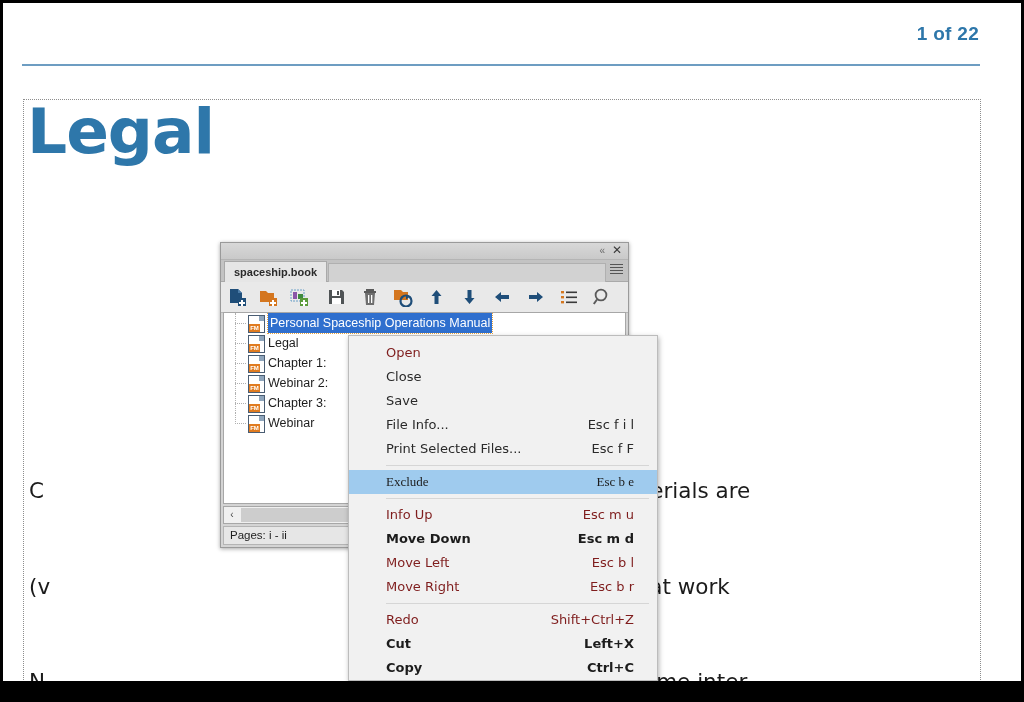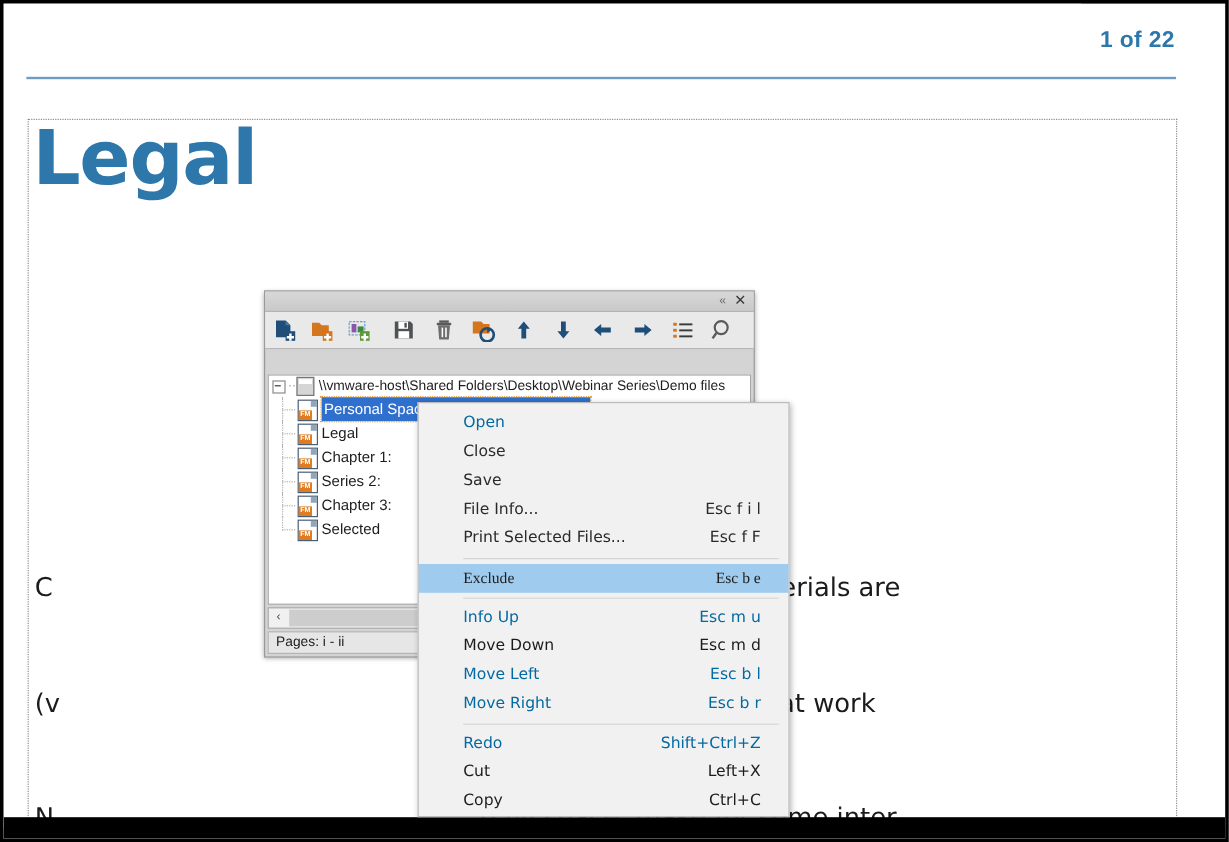--- a/index.html
+++ b/index.html
@@ -299,22 +299,22 @@
     position:relative;
     height:24px;
     line-height:24px;
     padding-left:37px;
     padding-right:12px;
     white-space:nowrap;
   }
   .mi .shortcut {
     position:absolute; right:23px; top:0; line-height:24px;
   }
-  .mi.disabled { color:#0369a1; }
-  .mi.bold { font-weight:normal; color:#1c1c1c; }
+  .mi.disabled { color:#7f1d1d; }
+  .mi.bold { font-weight:bold; color:#1c1c1c; }
   .mi.highlight {
     background:#9fcbee;
     color:#1c1c1c;
     font-weight:normal;
     font-family:Liberation Serif, serif;
   }
   .msep {
     height:1px; background:#d6d6d6; margin:4px 8px 4px 37px;
   }
 </style>
@@ -350,20 +350,30 @@
     <div id="bottom-bar"></div>
   </div>
 
   <div id="book-panel">
 
     <div id="panel-titlebar">
       <span id="collapse-icon">«</span>
       <span id="close-icon">✕</span>
     </div>
 
+    <div id="tab-strip">
+      <div id="tab-book">spaceship.book</div>
+      <div id="tab-filler"></div>
+      <div id="panel-menu-icon">
+        <i></i>
+          <i></i>
+          <i></i>
+          <i></i>
+      </div>
+    </div>
 
     <div id="toolbar">
 
       <div class="tb" style="left:6px">
         <svg width="21" height="20" viewBox="0 0 21 20">
           <path d="M3 2 h8 l4 4 v10 h-12 z" fill="#1f4e79"></path>
           <path d="M11 2 l4 4 h-4 z" fill="#4a7ba7"></path>
           <rect x="11" y="11" width="8" height="8" fill="#1f4e79"></rect>
           <path d="M14 13 h2 v2 h2 v2 h-2 v2 h-2 v-2 h-2 v-2 h2 z" fill="#ffffff"></path>
         </svg>
@@ -451,23 +461,20 @@
 
       <div class="tb" style="left:371px">
         <svg width="21" height="20" viewBox="0 0 21 20">
           <circle cx="9" cy="8" r="5.4" fill="none" stroke="#5a5a5a" stroke-width="1.8"></circle>
           <line x1="5" y1="12.5" x2="1.8" y2="17" stroke="#5a5a5a" stroke-width="2"></line>
         </svg>
       </div>
     </div>
 
     <div id="tree-area">
-      <div class="tree-root">
-        <span class="expander"></span><span class="dash">··</span><span class="bookicon"></span><span>\\vmware-host\Shared Folders\Desktop\Webinar Series\Demo files</span>
-      </div>
 
       <div class="tree-row selected">
         <span class="guide"></span>
         <span class="guide-h"></span>
         <span class="fmicon">
             <span class="corner"></span>
             <span class="fm">FM</span>
           </span>
         <span class="tree-label">Personal Spaceship Operations Manual</span>
       </div>
@@ -489,39 +496,39 @@
           </span>
         <span class="tree-label">Chapter 1:</span>
       </div>
       <div class="tree-row">
         <span class="guide"></span>
         <span class="guide-h"></span>
         <span class="fmicon">
             <span class="corner"></span>
             <span class="fm">FM</span>
           </span>
-        <span class="tree-label">Series 2:</span>
+        <span class="tree-label">Webinar 2:</span>
       </div>
       <div class="tree-row">
         <span class="guide"></span>
         <span class="guide-h"></span>
         <span class="fmicon">
             <span class="corner"></span>
             <span class="fm">FM</span>
           </span>
         <span class="tree-label">Chapter 3:</span>
       </div>
       <div class="tree-row">
         <span class="guide" style="height:11px"></span>
         <span class="guide-h"></span>
         <span class="fmicon">
             <span class="corner"></span>
             <span class="fm">FM</span>
           </span>
-        <span class="tree-label">Selected</span>
+        <span class="tree-label">Webinar</span>
       </div>
     </div>
 
     <div id="hscroll">
       <div class="arrow-l">‹</div>
       <div class="thumb"></div>
     </div>
 
     <div id="status-bar">Pages: i - ii</div>
   </div>

